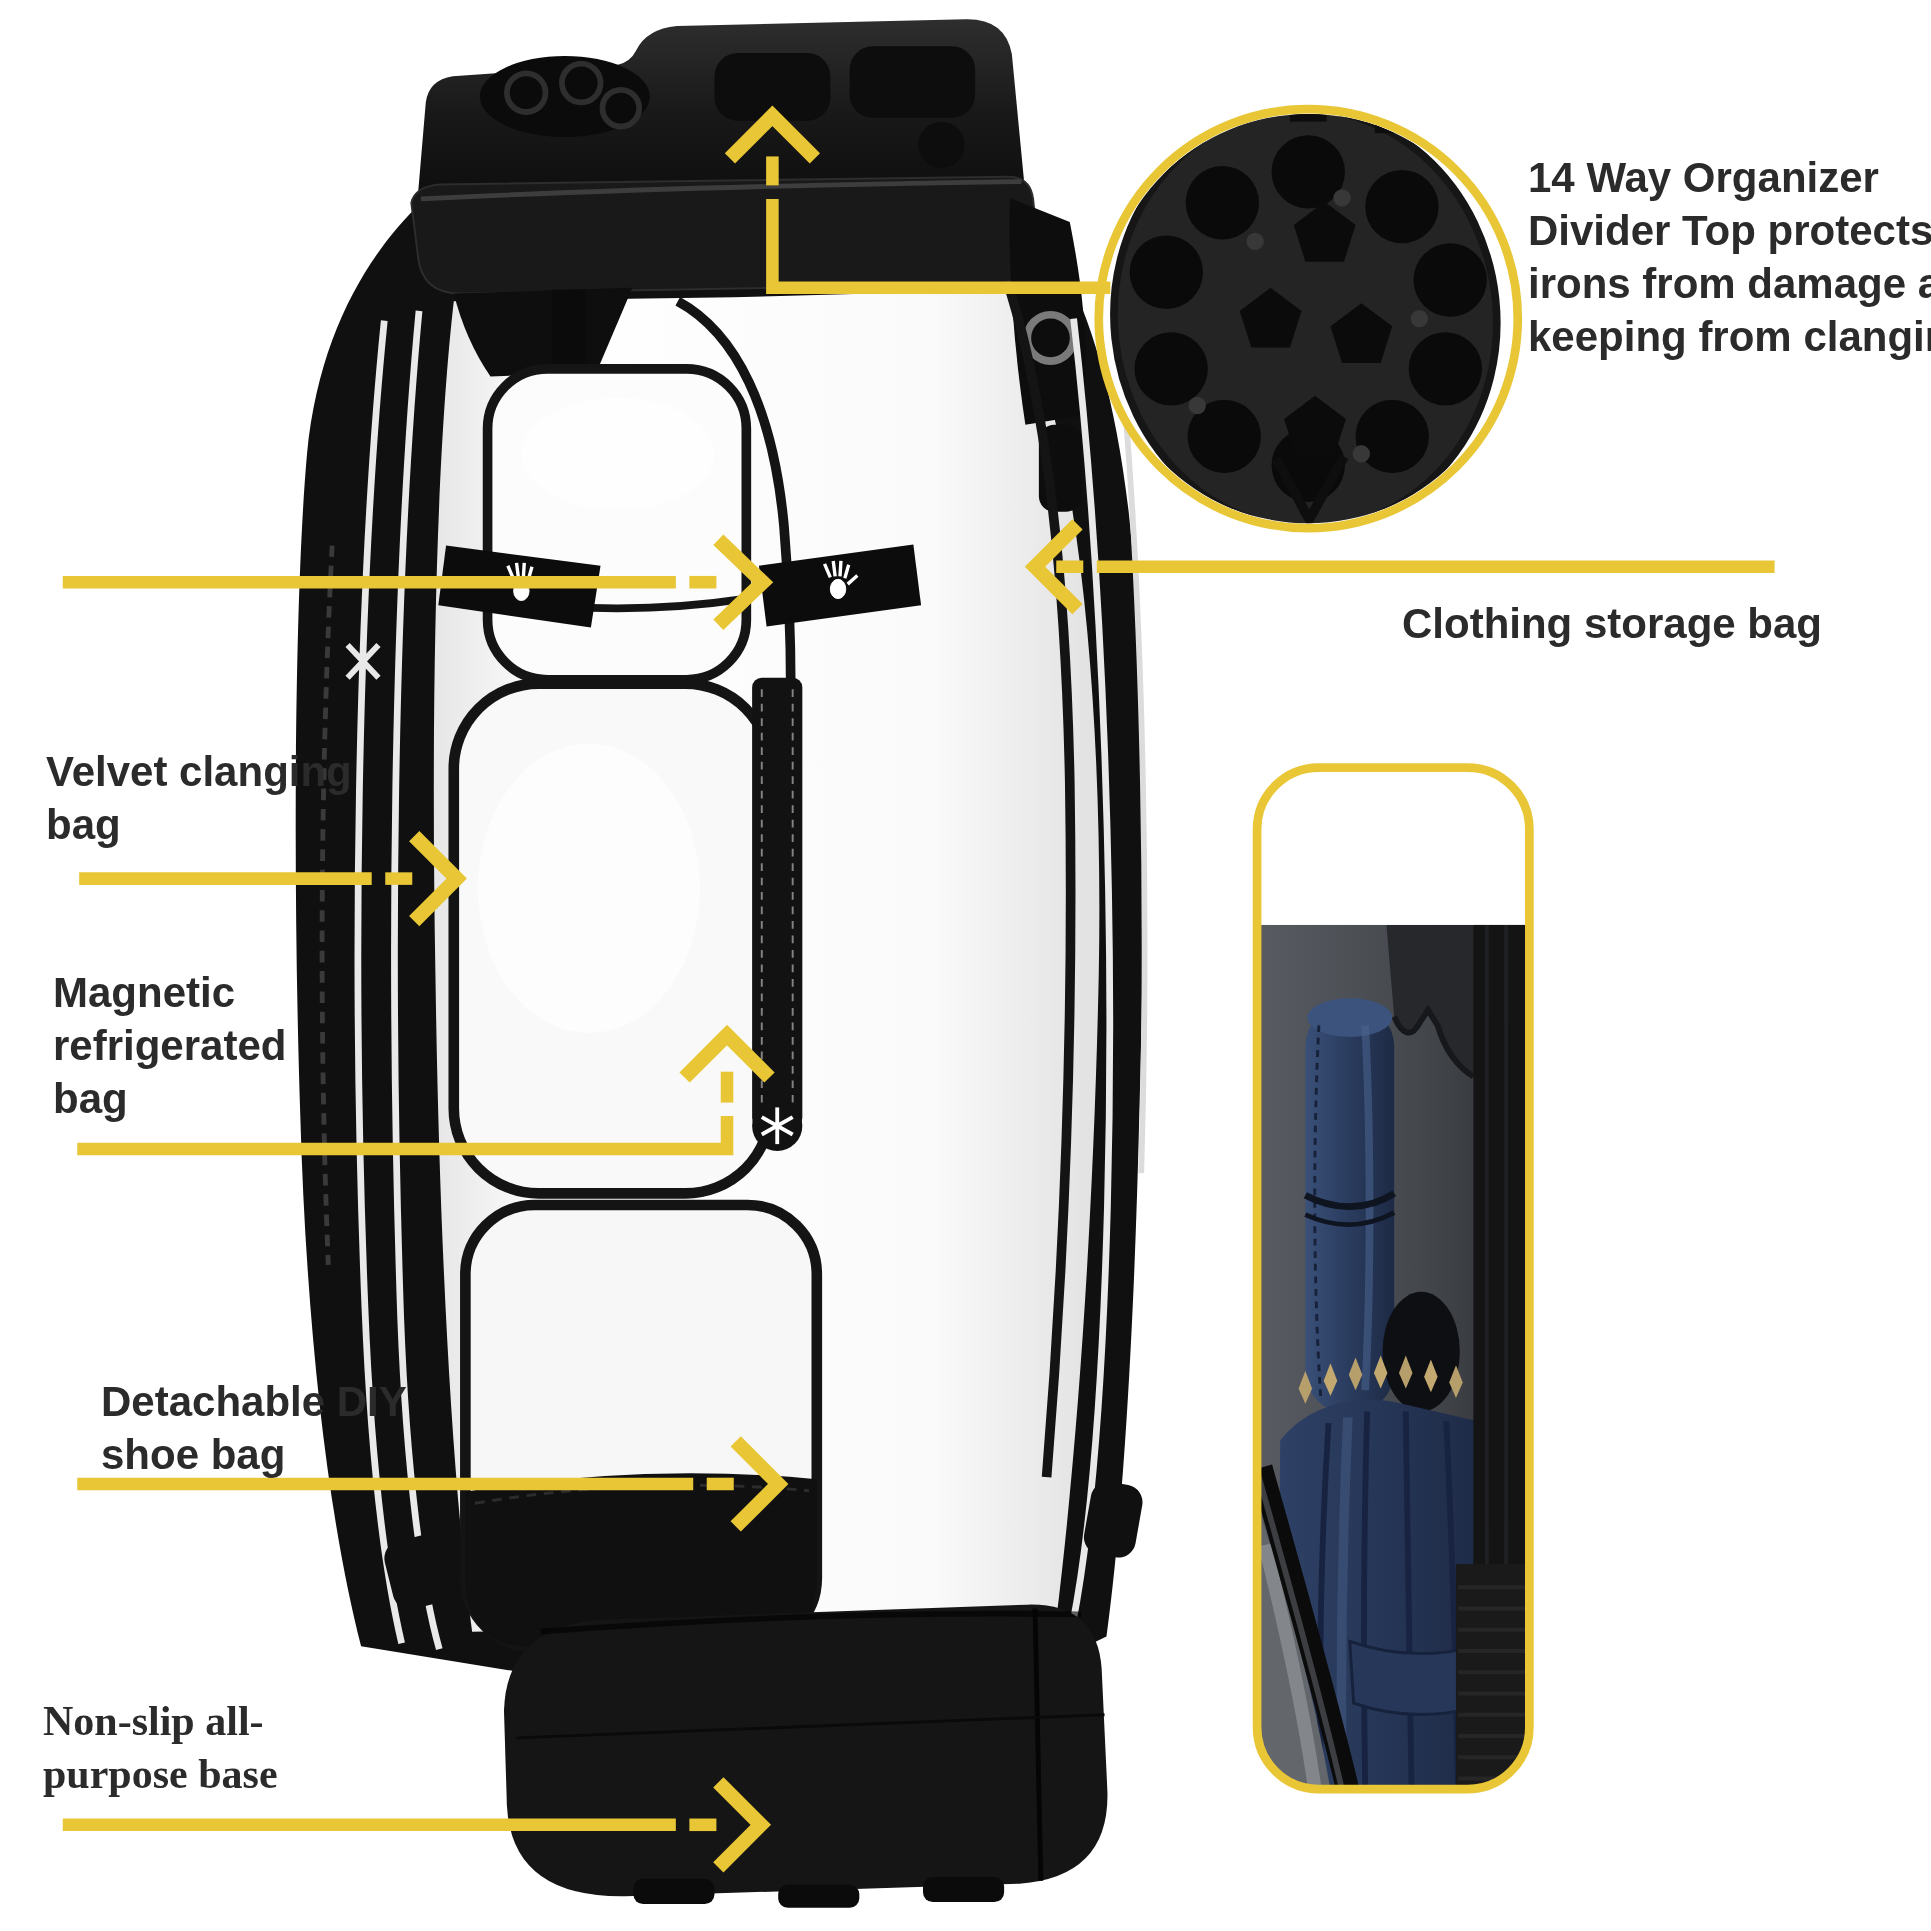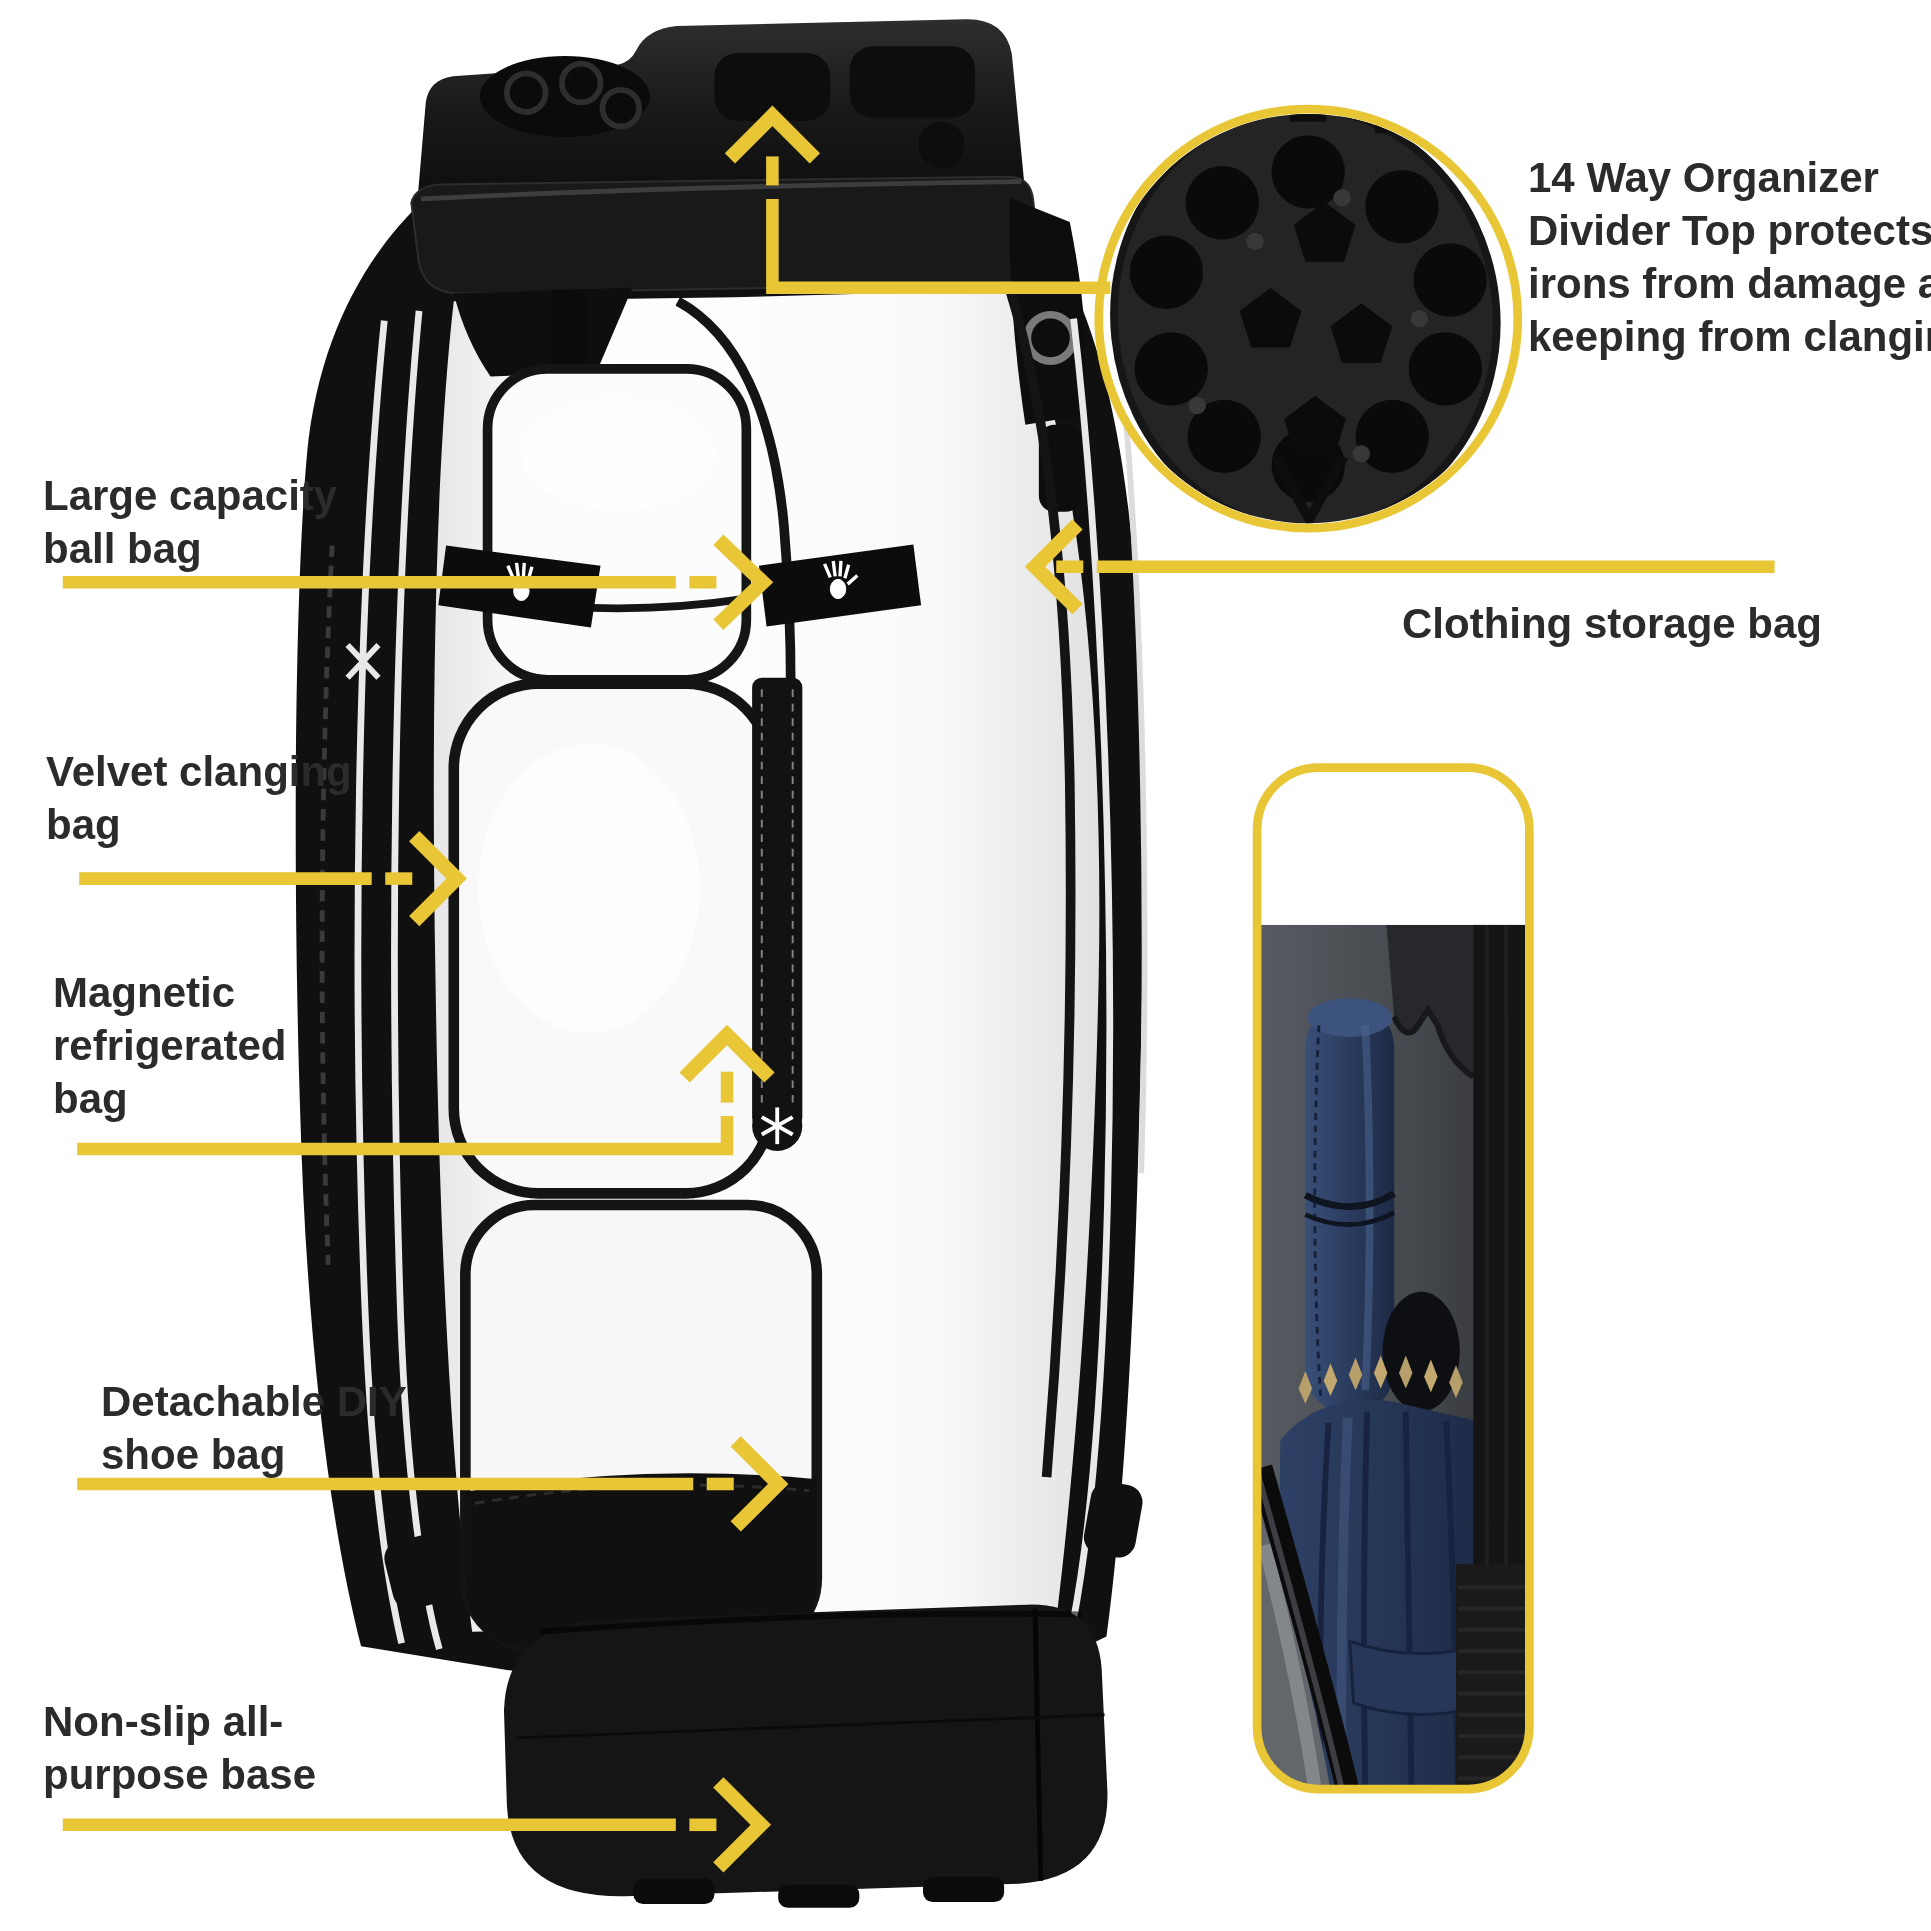--- a/index.html
+++ b/index.html
@@ -5,21 +5,21 @@
   html,body{margin:0;padding:0;background:#ffffff;}
   .stage{position:relative;width:1931px;height:1931px;background:#ffffff;overflow:hidden;
          font-family:"Liberation Sans",sans-serif;}
   .art{position:absolute;left:0;top:0;width:1931px;height:1931px;}
   .label{position:absolute;font-weight:700;font-size:42px;line-height:53px;color:#2b2b2b;}
   .nowrap{white-space:nowrap;text-align:right;}
   #lbl-ball{left:43px;top:469px;width:338px;}
   #lbl-velvet{left:46px;top:745px;width:386px;}
   #lbl-magnetic{left:53px;top:966px;width:290px;}
   #lbl-shoe{left:53px;top:1375px;width:352px;margin-left:48px;}
-  #lbl-base{left:43px;top:1695px;width:323px;}
+  #lbl-base{left:43px;top:1695px;width:323px;font-family:Liberation Serif, serif;}
   #lbl-clothing{left:1402px;top:597px;}
   #lbl-divider{left:1528px;top:151px;width:483px;}
   #lbl-umbrella{left:1569px;top:1255px;}
 </style>
 </head>
 <body>
 
 <div class="stage">
 
   <svg class="art" viewBox="0 0 2000 2000">
@@ -273,21 +273,20 @@
       </g>
       <g>
         <path d="M1150,298 H800 V206"></path>
           <path d="M800,192 V162"></path>
         <path d="M756,164 L800,120 L844,164" stroke-width="15"></path>
       </g>
     </g>
   </svg>
 
   <div class="label" id="lbl-divider">14 Way Organizer Divider Top protects irons from damage and keeping from clanging</div>
-  <div class="label" id="lbl-ball">Large capacity ball bag</div>
   <div class="label nowrap" id="lbl-clothing">Clothing storage bag</div>
   <div class="label" id="lbl-velvet">Velvet clanging bag</div>
   <div class="label" id="lbl-magnetic">Magnetic refrigerated bag</div>
   <div class="label" id="lbl-shoe">Detachable DIY shoe bag</div>
   <div class="label" id="lbl-base">Non-slip all-purpose base</div>
 
 </div>
 
 
 </body></html>

